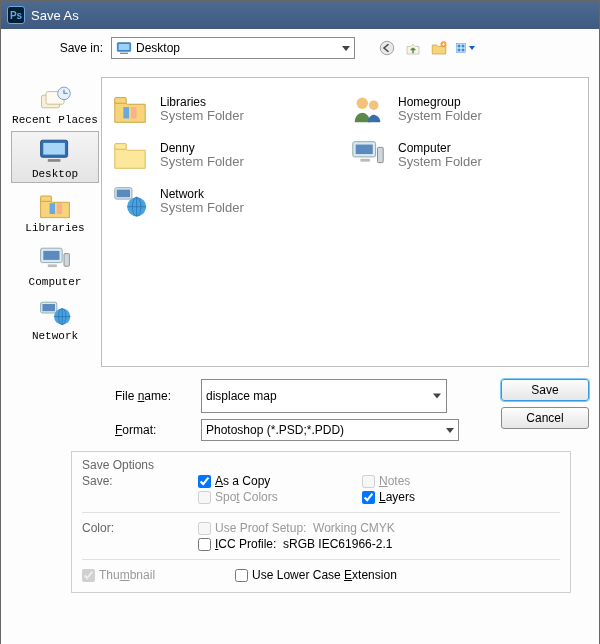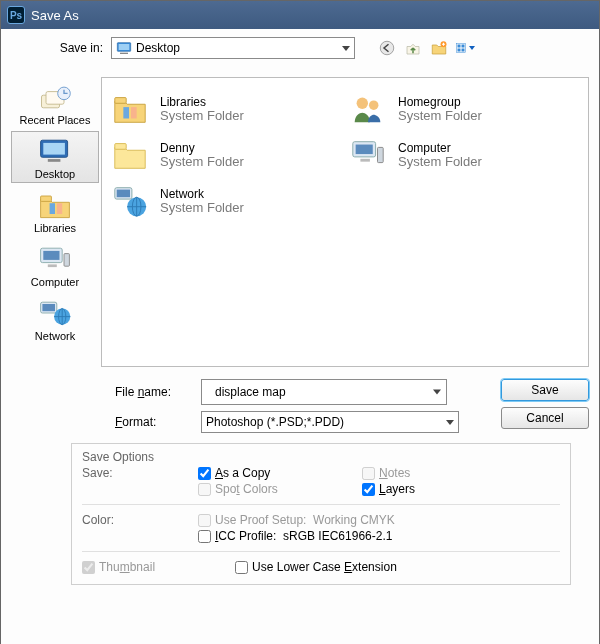--- a/index.html
+++ b/index.html
@@ -82,20 +82,21 @@
   }
   .places {
     width: 90px;
     display: flex; flex-direction: column; gap: 2px;
     padding-right: 2px;
   }
   .place {
     display: flex; flex-direction: column; align-items: center;
     padding: 4px 0 2px 0;
     border: 1px solid transparent;
+    font-family: Liberation Mono, monospace;
   }
   .place.selected {
     border: 1px solid #b0b0b0;
     background: linear-gradient(#f4f4f4,#e4e4e4);
   }
   .place .p-icon { width: 38px; height: 30px; display:flex;align-items:center;justify-content:center; }
   .place .p-icon svg { width: 36px; height: 30px; }
   .place .p-label { font-size: 11px; margin-top: 2px; }
   .file-list {
     flex: 1;
@@ -117,22 +118,22 @@
   .item .i-name { font-size: 12px; color: #000; }
   .item .i-sub { font-size: 13px; color: #7a7a7a; }
   .form-rows {
     margin-top: 12px;
   }
   .form-row { display: flex; align-items: center; margin-bottom: 6px; }
   .form-row .lbl { width: 190px; text-align: left; padding-left: 104px; }
   .form-row .underline { text-decoration: underline; }
   .form-row .input-combo { width: 258px; }
   .form-row input[type=text] {
-    width: 100%; height: 26px;
-    border: 1px solid #8a8a8a; padding: 0 13px;
+    width: 100%; height: 34px;
+    border: 1px solid #8a8a8a; padding: 0 4px;
     font: inherit;
   }
   .filename-wrap { position: relative; width: 246px; display:flex; }
   .filename-wrap .input-arrow {
     position: absolute; right: 6px; top: 50%;
     transform: translateY(-50%);
     border-left: 4px solid transparent;
     border-right: 4px solid transparent;
     border-top: 5px solid #444;
   }

